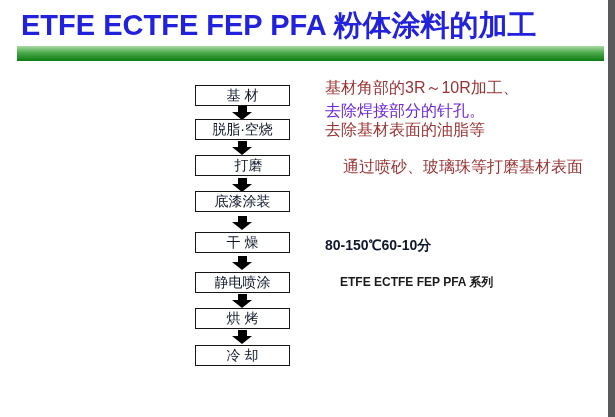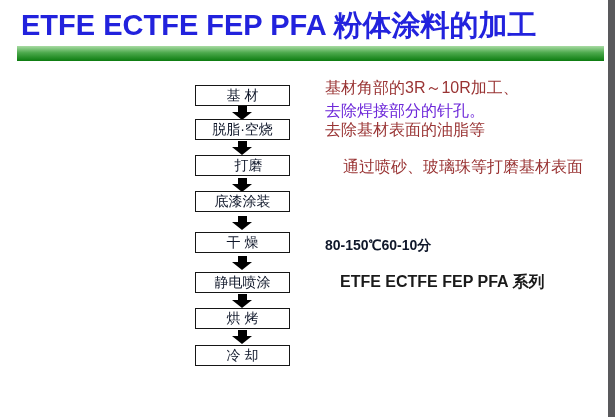--- a/index.html
+++ b/index.html
@@ -77,16 +77,16 @@
         <div class="head" style="border-top-color: rgb(0, 0, 0);"></div>
       </div>
       <div class="step-box" style="top: 345px; border-color: rgb(22, 22, 22);">冷 却</div>
     </div>
   <div>
       <div class="annotation" style="left: 325px; top: 79px; color: rgb(153, 51, 51); font-size: 16px;">基材角部的3R～10R加工、</div>
       <div class="annotation" style="left: 325px; top: 102px; color: #6d28d9; font-size: 16px;">去除焊接部分的针孔。</div>
       <div class="annotation" style="left: 325px; top: 121px; color: rgb(153, 51, 51); font-size: 16px;">去除基材表面的油脂等</div>
       <div class="annotation" style="left: 325px; top: 158px; color: rgb(153, 51, 51); font-size: 16px; margin-left: 18px;">通过喷砂、玻璃珠等打磨基材表面</div>
       <div class="annotation bold" style="left: 325px; top: 236px; color: #0f172a; font-size: 14px;">80-150℃60-10分</div>
-      <div class="annotation bold" style="left: 340px; top: 273px; color: rgb(26, 26, 26); font-size: 16px;">ETFE ECTFE FEP PFA  系列</div>
+      <div class="annotation bold" style="left: 340px; top: 273px; color: rgb(26, 26, 26); font-size: 12px;">ETFE ECTFE FEP PFA  系列</div>
     </div>
   <div class="edge-right" style="background: rgb(89, 89, 92);"></div>
 </div>
 
 </body></html>

